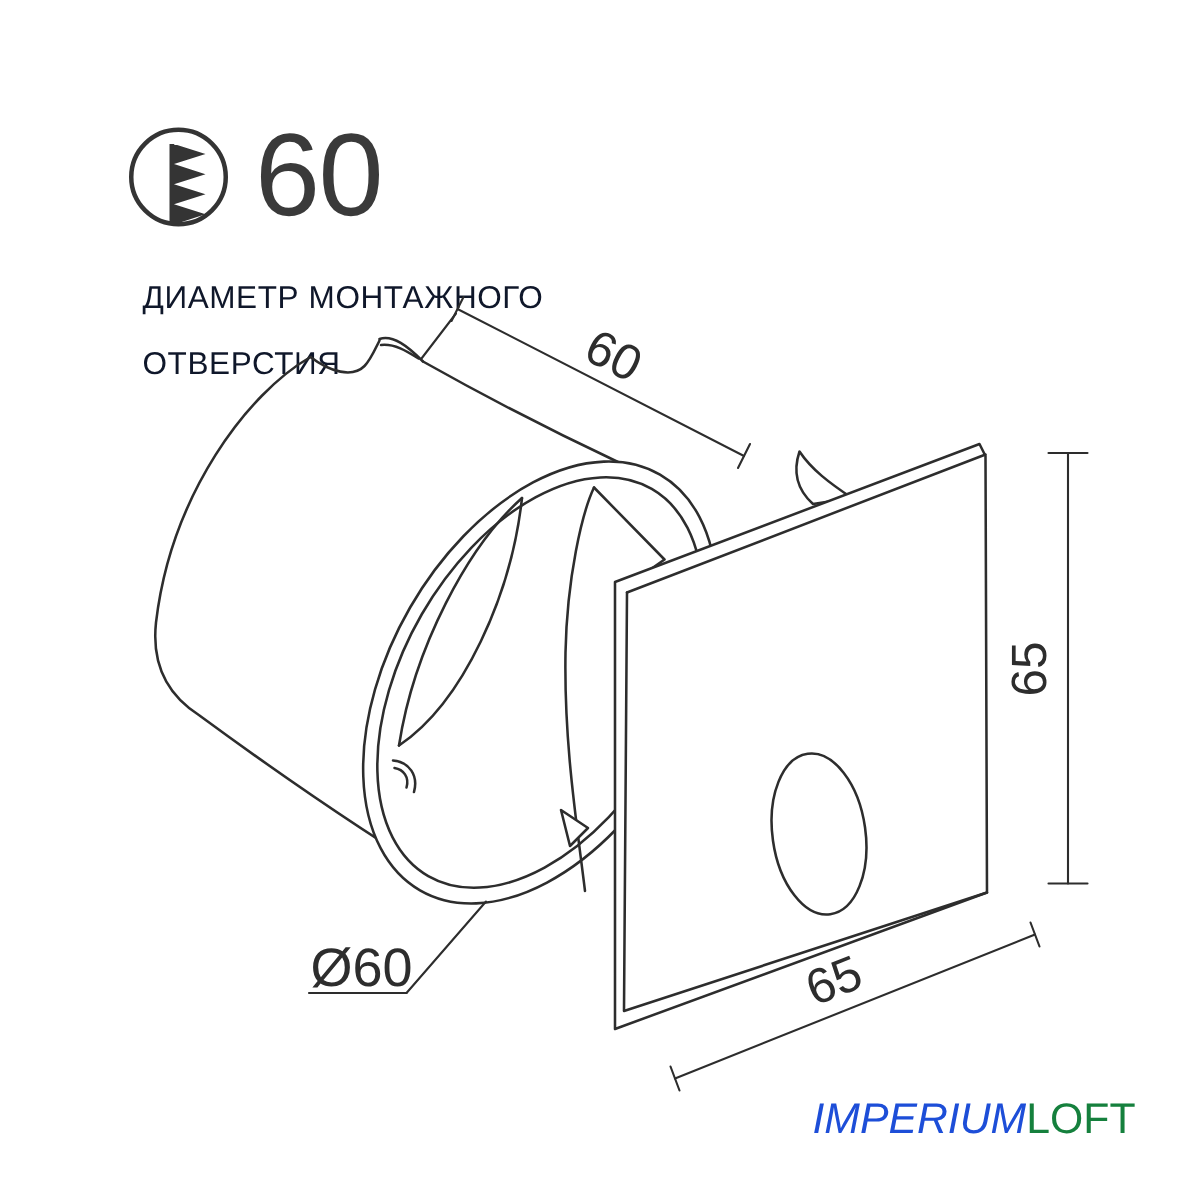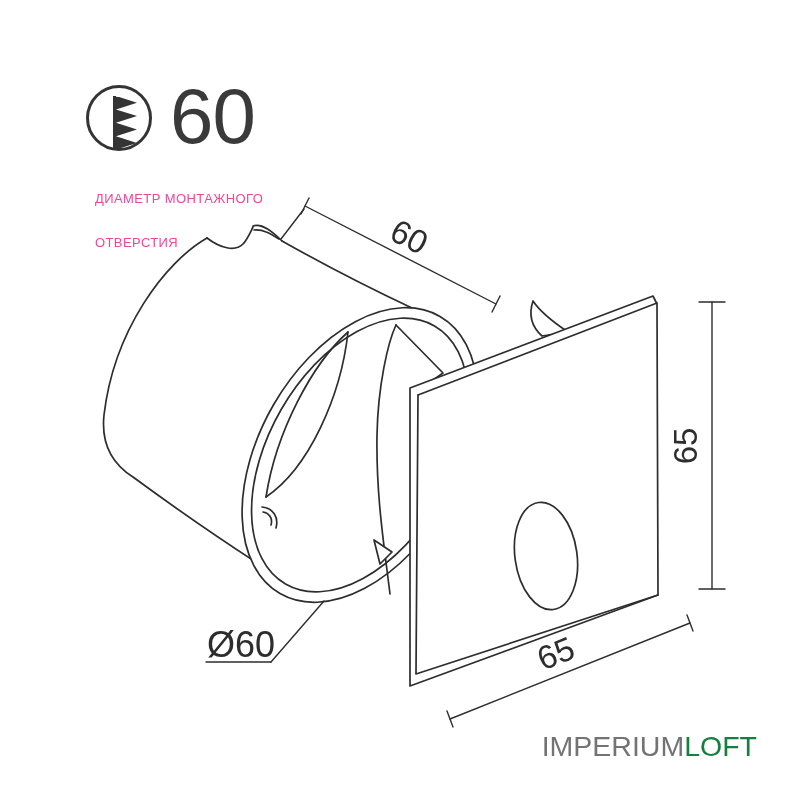--- a/index.html
+++ b/index.html
@@ -11,29 +11,29 @@
   .holesaw-circle{
     width:66px;height:66px;border:3.2px solid #343434;border-radius:50%;
     box-sizing:border-box;position:relative;flex:0 0 auto;
   }
   .holesaw-circle svg{position:absolute;left:0;top:0;}
   .big-value{
     font-size:78px;line-height:62px;color:#3a3a3a;margin-left:18px;
     letter-spacing:-1px;margin-top:0px;
   }
   .caption{
-    position:absolute;left:95px;top:166px;font-size:13px;line-height:22px;
-    color:#ec4899;letter-spacing:0.4px;white-space:pre-line;
+    position:absolute;left:95px;top:166px;font-size:21px;line-height:22px;
+    color:#0f172a;letter-spacing:0.4px;white-space:pre-line;
   }
   .drawing-svg{position:absolute;left:0;top:0;}
   .logo{
     position:absolute;right:43px;bottom:37px;font-size:28.5px;letter-spacing:0px;
     white-space:nowrap;
   }
-  .logo .p1{color:#737373;}
+  .logo .p1{color:#1d4ed8;font-style:italic;}
   .logo .p2{color:#15803d;}
   text.dim{
     font-family:"Liberation Sans", sans-serif;font-size:33px;fill:#2d2d2d;
   }
   text.dim-dia{font-family:"Liberation Sans", sans-serif;font-size:36px;fill:#2d2d2d;}
 </style>
 </head>
 <body>
 
 <div class="header">

